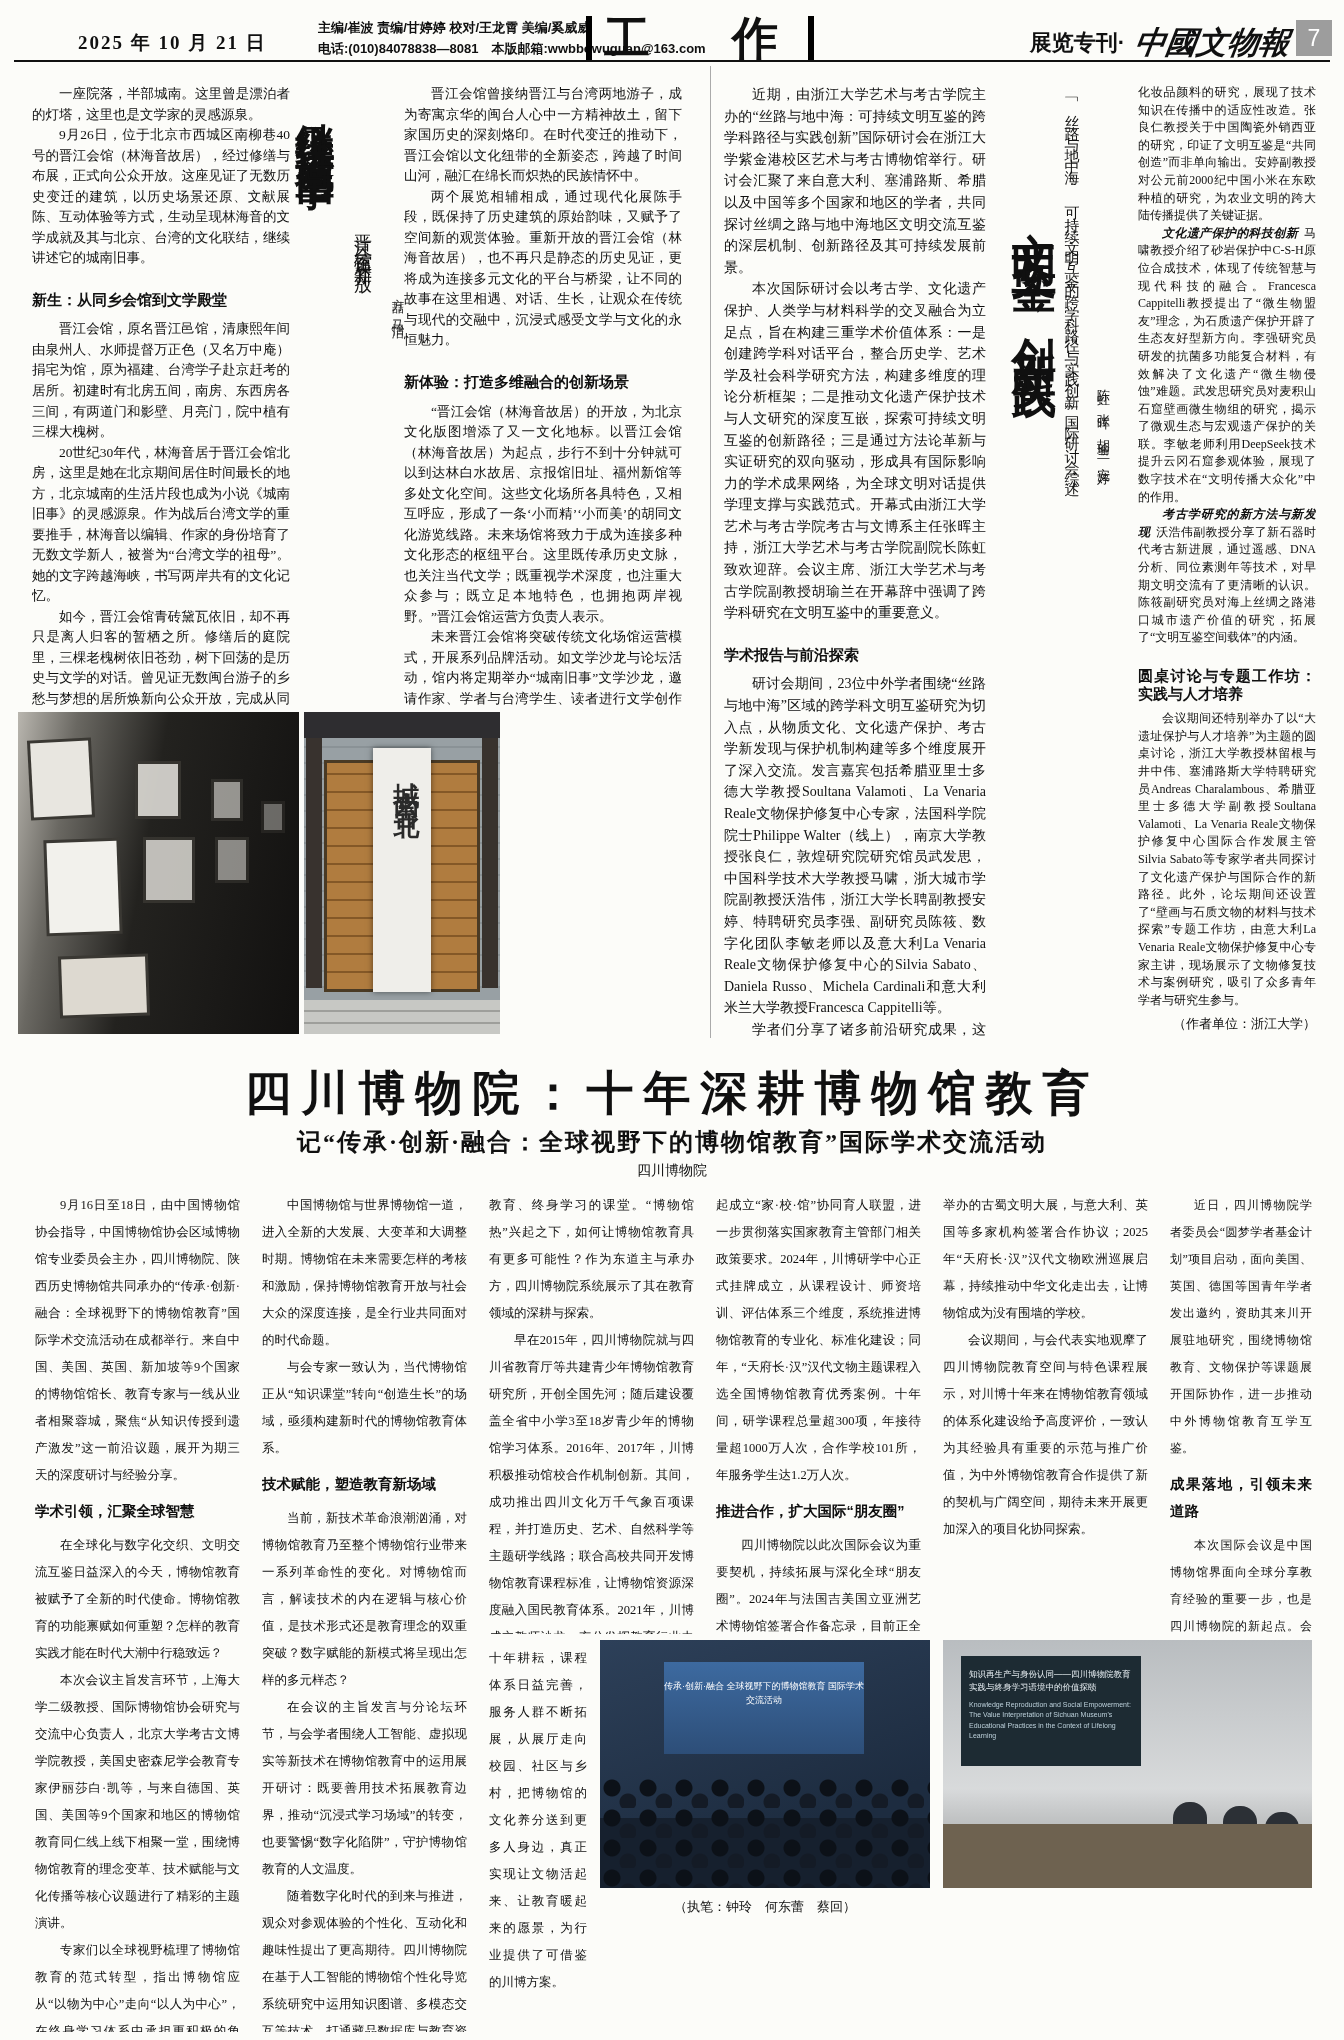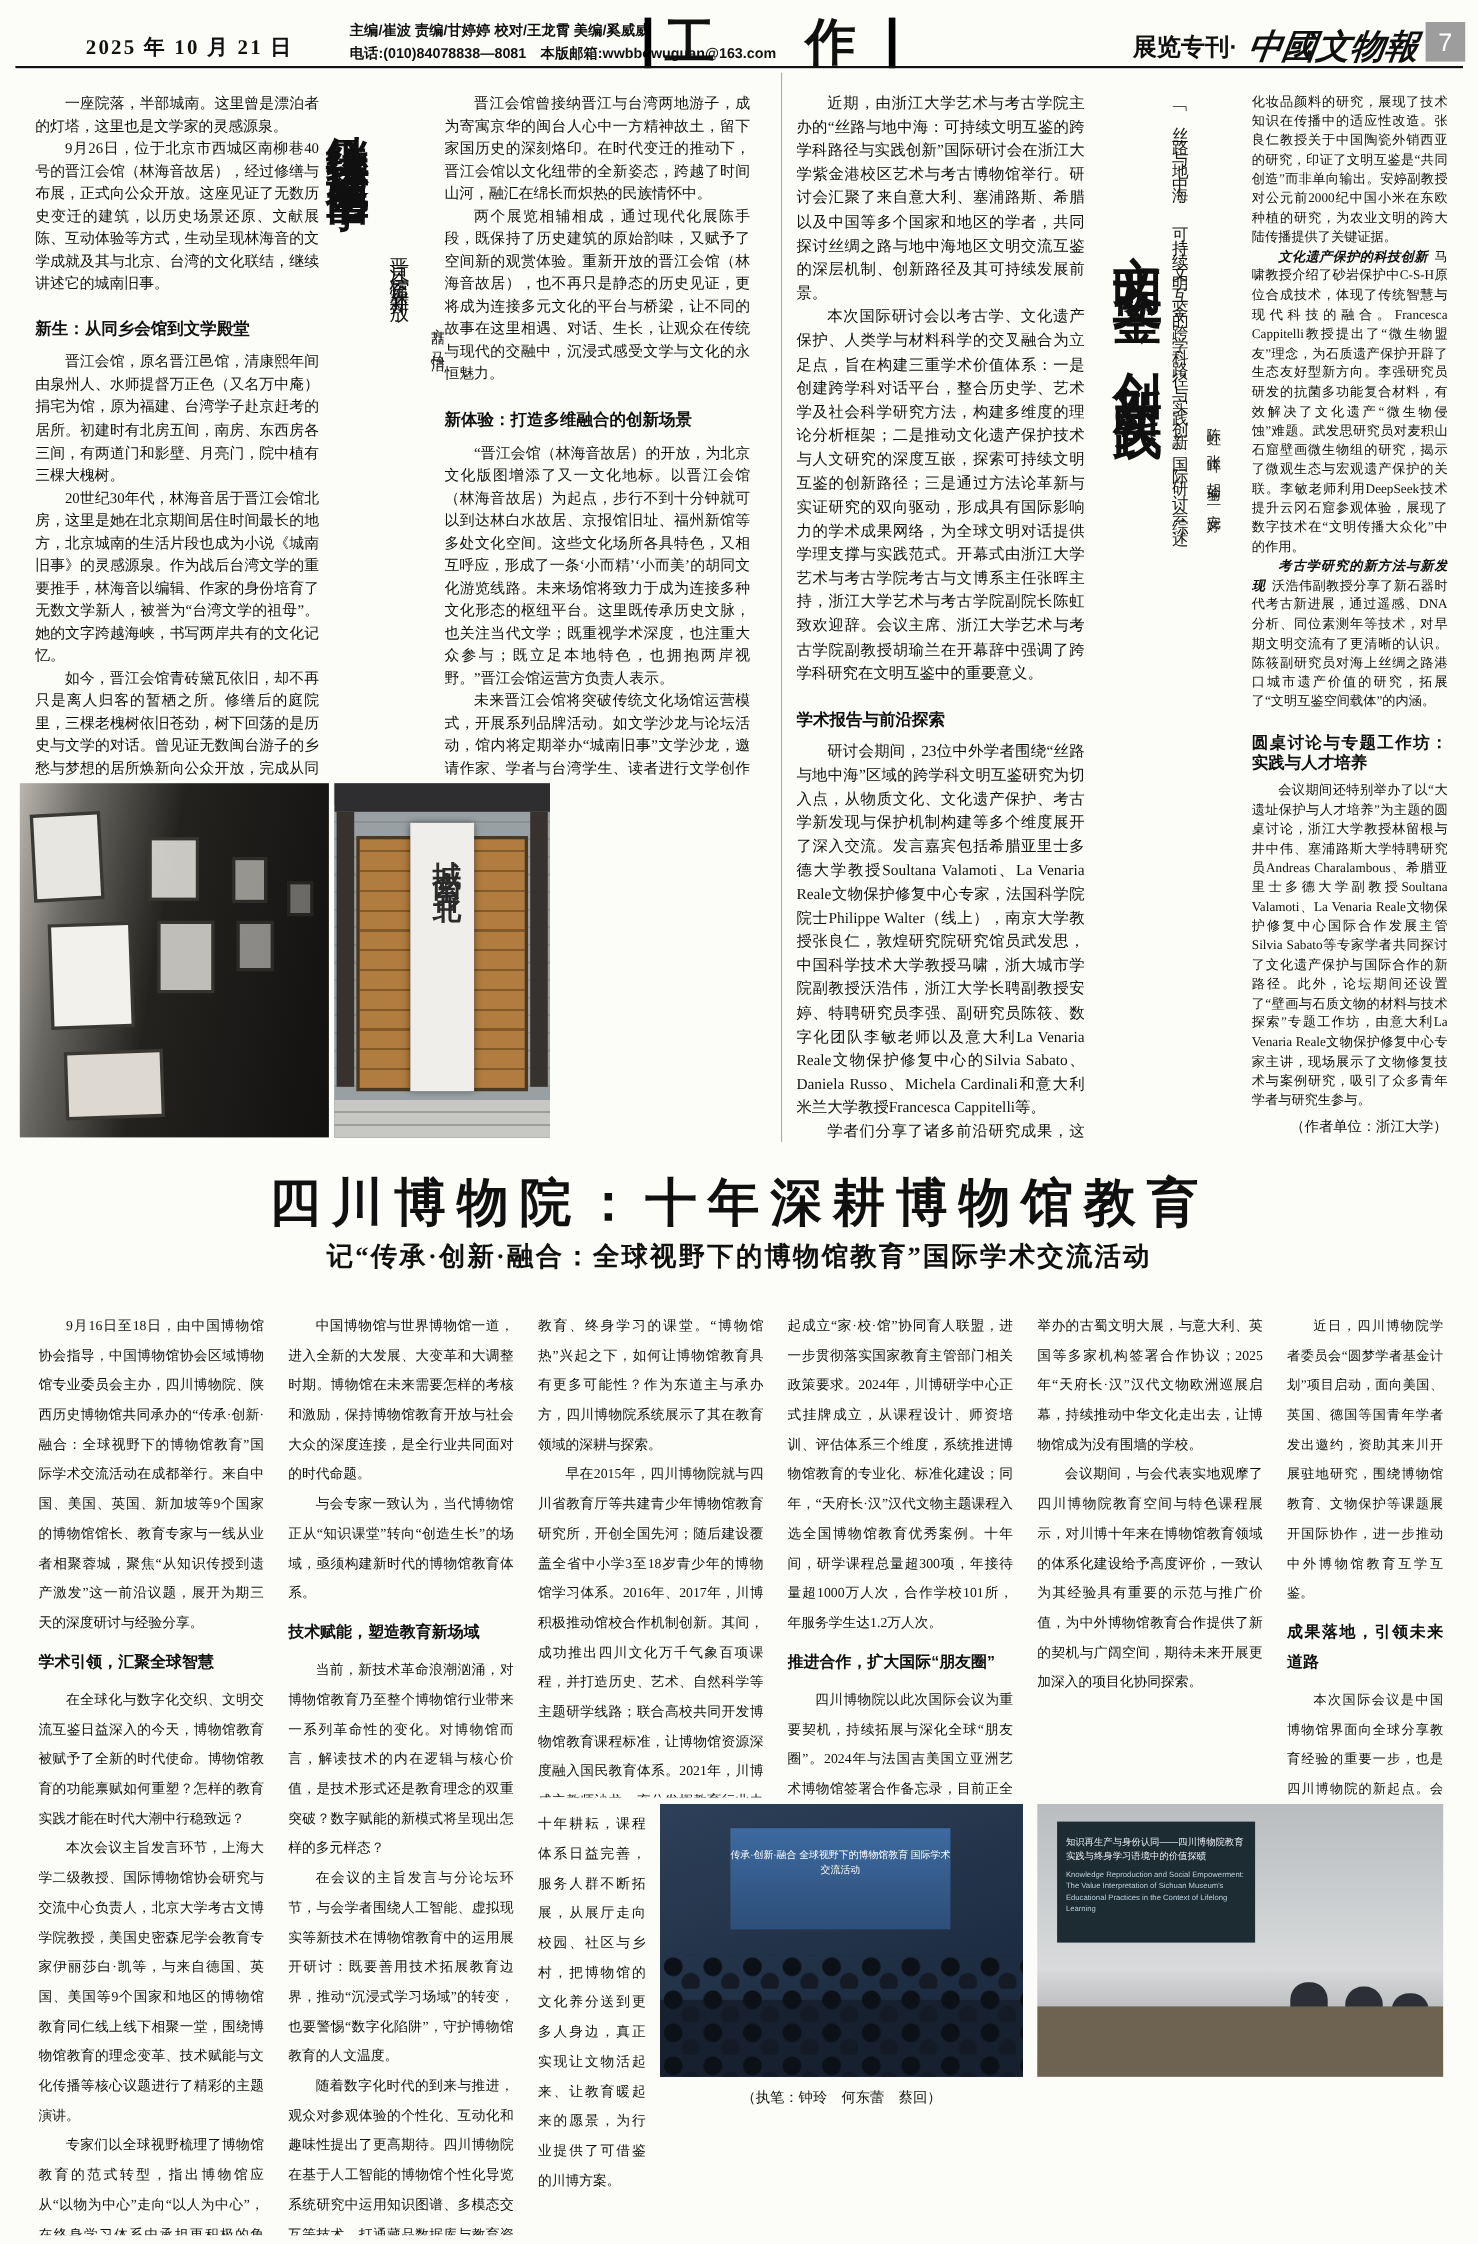--- a/index.html
+++ b/index.html
@@ -177,20 +177,21 @@
       <h4>圆桌讨论与专题工作坊：实践与人才培养</h4>
       <p>会议期间还特别举办了以“大遗址保护与人才培养”为主题的圆桌讨论，浙江大学教授林留根与井中伟、塞浦路斯大学特聘研究员Andreas Charalambous、希腊亚里士多德大学副教授Soultana Valamoti、La Venaria Reale文物保护修复中心国际合作发展主管Silvia Sabato等专家学者共同探讨了文化遗产保护与国际合作的新路径。此外，论坛期间还设置了“壁画与石质文物的材料与技术探索”专题工作坊，由意大利La Venaria Reale文物保护修复中心专家主讲，现场展示了文物修复技术与案例研究，吸引了众多青年学者与研究生参与。</p>
       <p>此外，参会嘉宾还参观了浙江大学艺术与考古博物馆的精品展览以及浙江大学方闻图书馆，深入感受浙江大学深厚的文化底蕴。</p>
     </div>
   <div class="col" style="left:1138px;top:1014px;width:178px;height:22px;font-size:13px;text-align:right;">
      <p class="cred">（作者单位：浙江大学）</p>
   </div>
 
   <div class="b-head b-h1">四川博物院：十年深耕博物馆教育</div>
   <div class="b-head b-h2">记“传承·创新·融合：全球视野下的博物馆教育”国际学术交流活动</div>
+  <div class="b-head b-by">四川博物院</div>
 
   <div class="col bcol" style="left:35px;top:1192px;width:205px;height:840px;">
       <p>9月16日至18日，由中国博物馆协会指导，中国博物馆协会区域博物馆专业委员会主办，四川博物院、陕西历史博物馆共同承办的“传承·创新·融合：全球视野下的博物馆教育”国际学术交流活动在成都举行。来自中国、美国、英国、新加坡等9个国家的博物馆馆长、教育专家与一线从业者相聚蓉城，聚焦“从知识传授到遗产激发”这一前沿议题，展开为期三天的深度研讨与经验分享。</p>
       <h4>学术引领，汇聚全球智慧</h4>
       <p>在全球化与数字化交织、文明交流互鉴日益深入的今天，博物馆教育被赋予了全新的时代使命。博物馆教育的功能禀赋如何重塑？怎样的教育实践才能在时代大潮中行稳致远？</p>
       <p>本次会议主旨发言环节，上海大学二级教授、国际博物馆协会研究与交流中心负责人，北京大学考古文博学院教授，美国史密森尼学会教育专家伊丽莎白·凯等，与来自德国、英国、美国等9个国家和地区的博物馆教育同仁线上线下相聚一堂，围绕博物馆教育的理念变革、技术赋能与文化传播等核心议题进行了精彩的主题演讲。</p>
       <p>专家们以全球视野梳理了博物馆教育的范式转型，指出博物馆应从“以物为中心”走向“以人为中心”，在终身学习体系中承担更积极的角色，开展更具创造力的公众服务。</p>
     </div>
   <div class="col bcol" style="left:262px;top:1192px;width:205px;height:840px;">
       <p>中国博物馆与世界博物馆一道，进入全新的大发展、大变革和大调整时期。博物馆在未来需要怎样的考核和激励，保持博物馆教育开放与社会大众的深度连接，是全行业共同面对的时代命题。</p>

